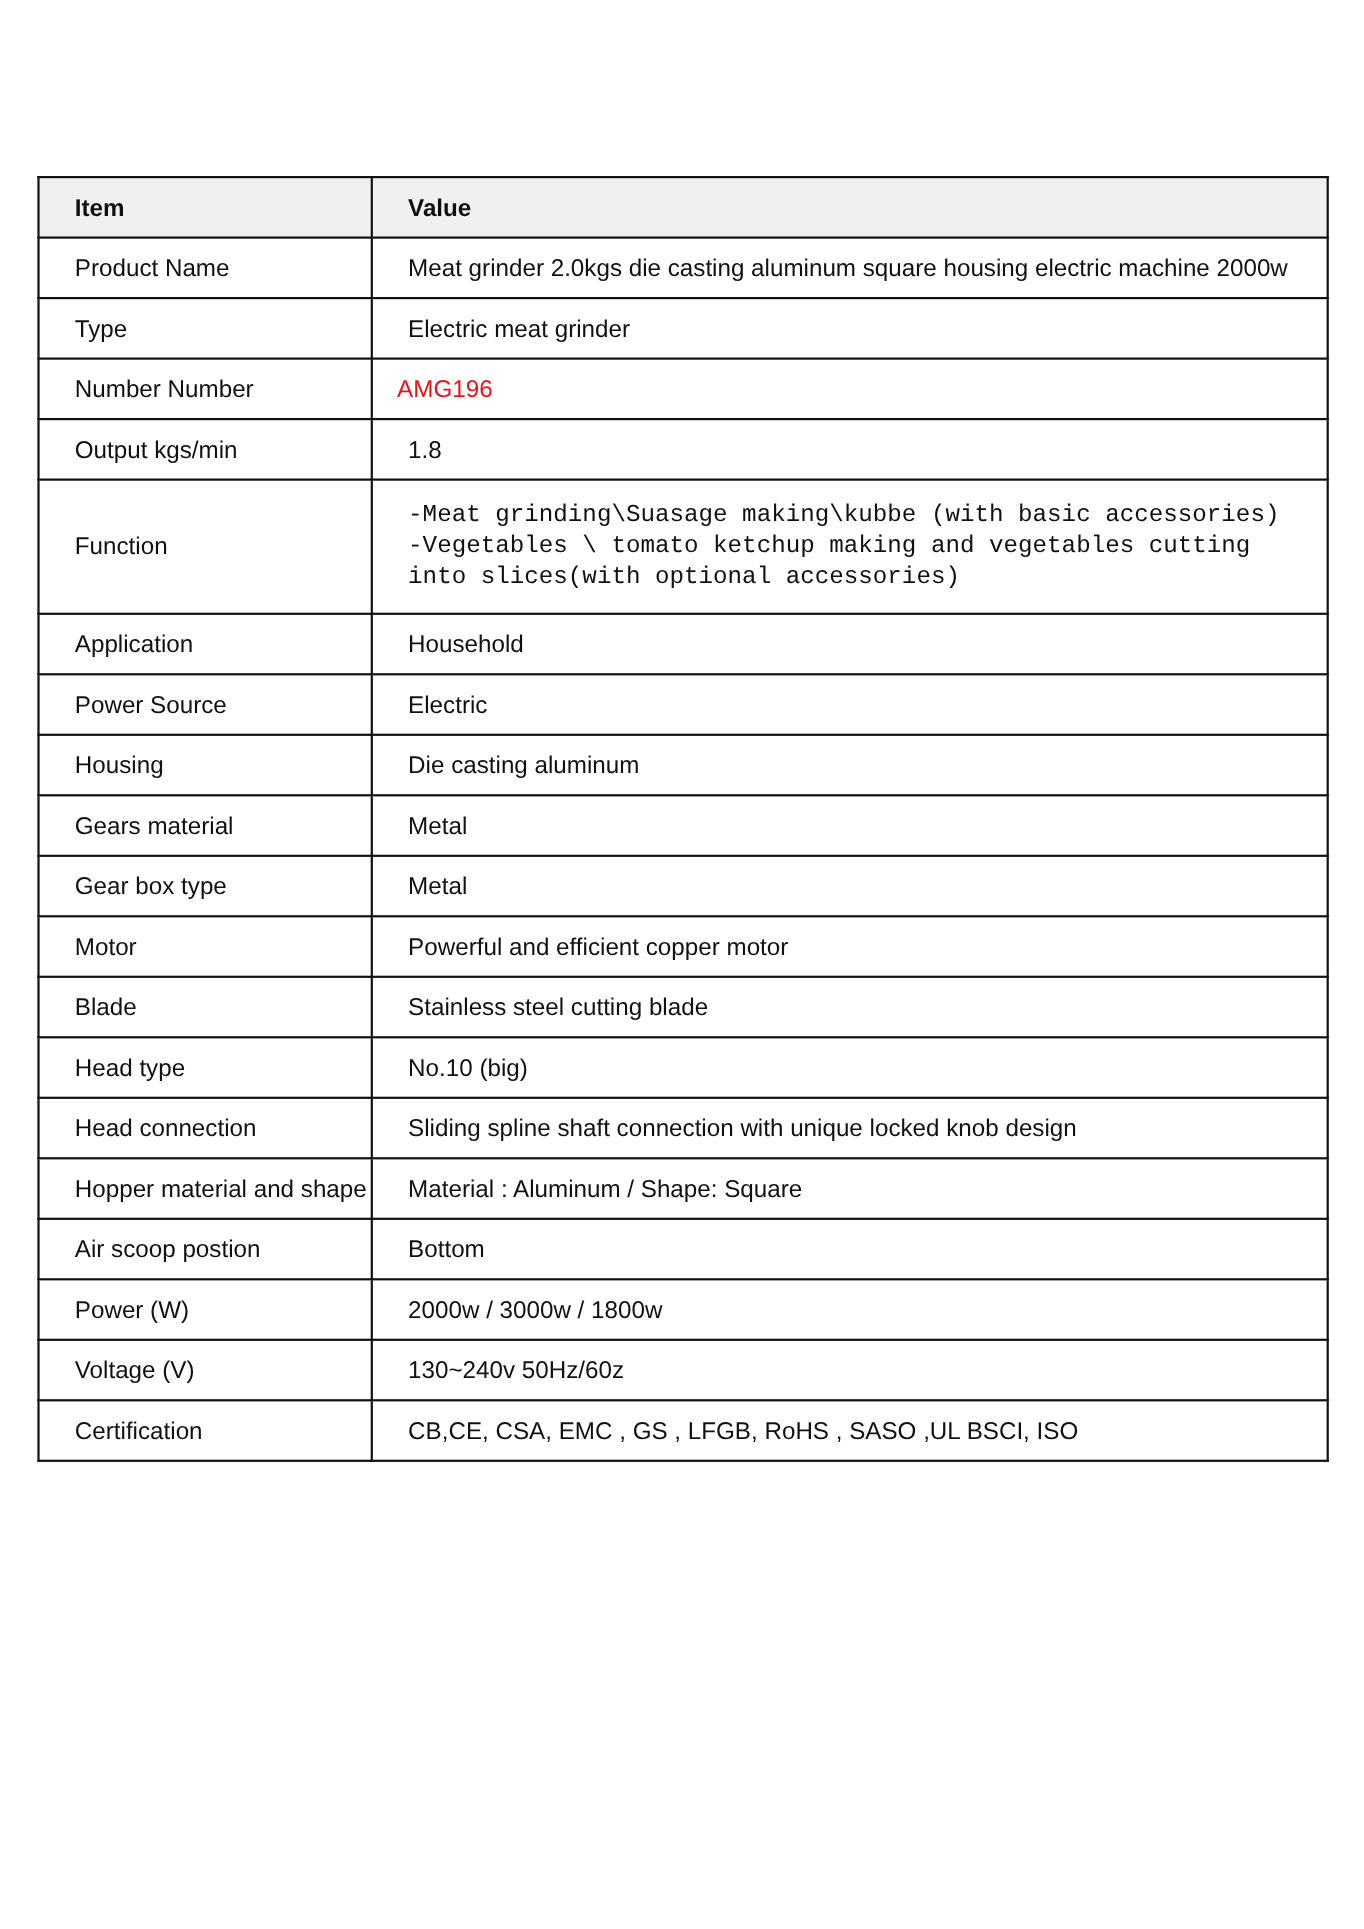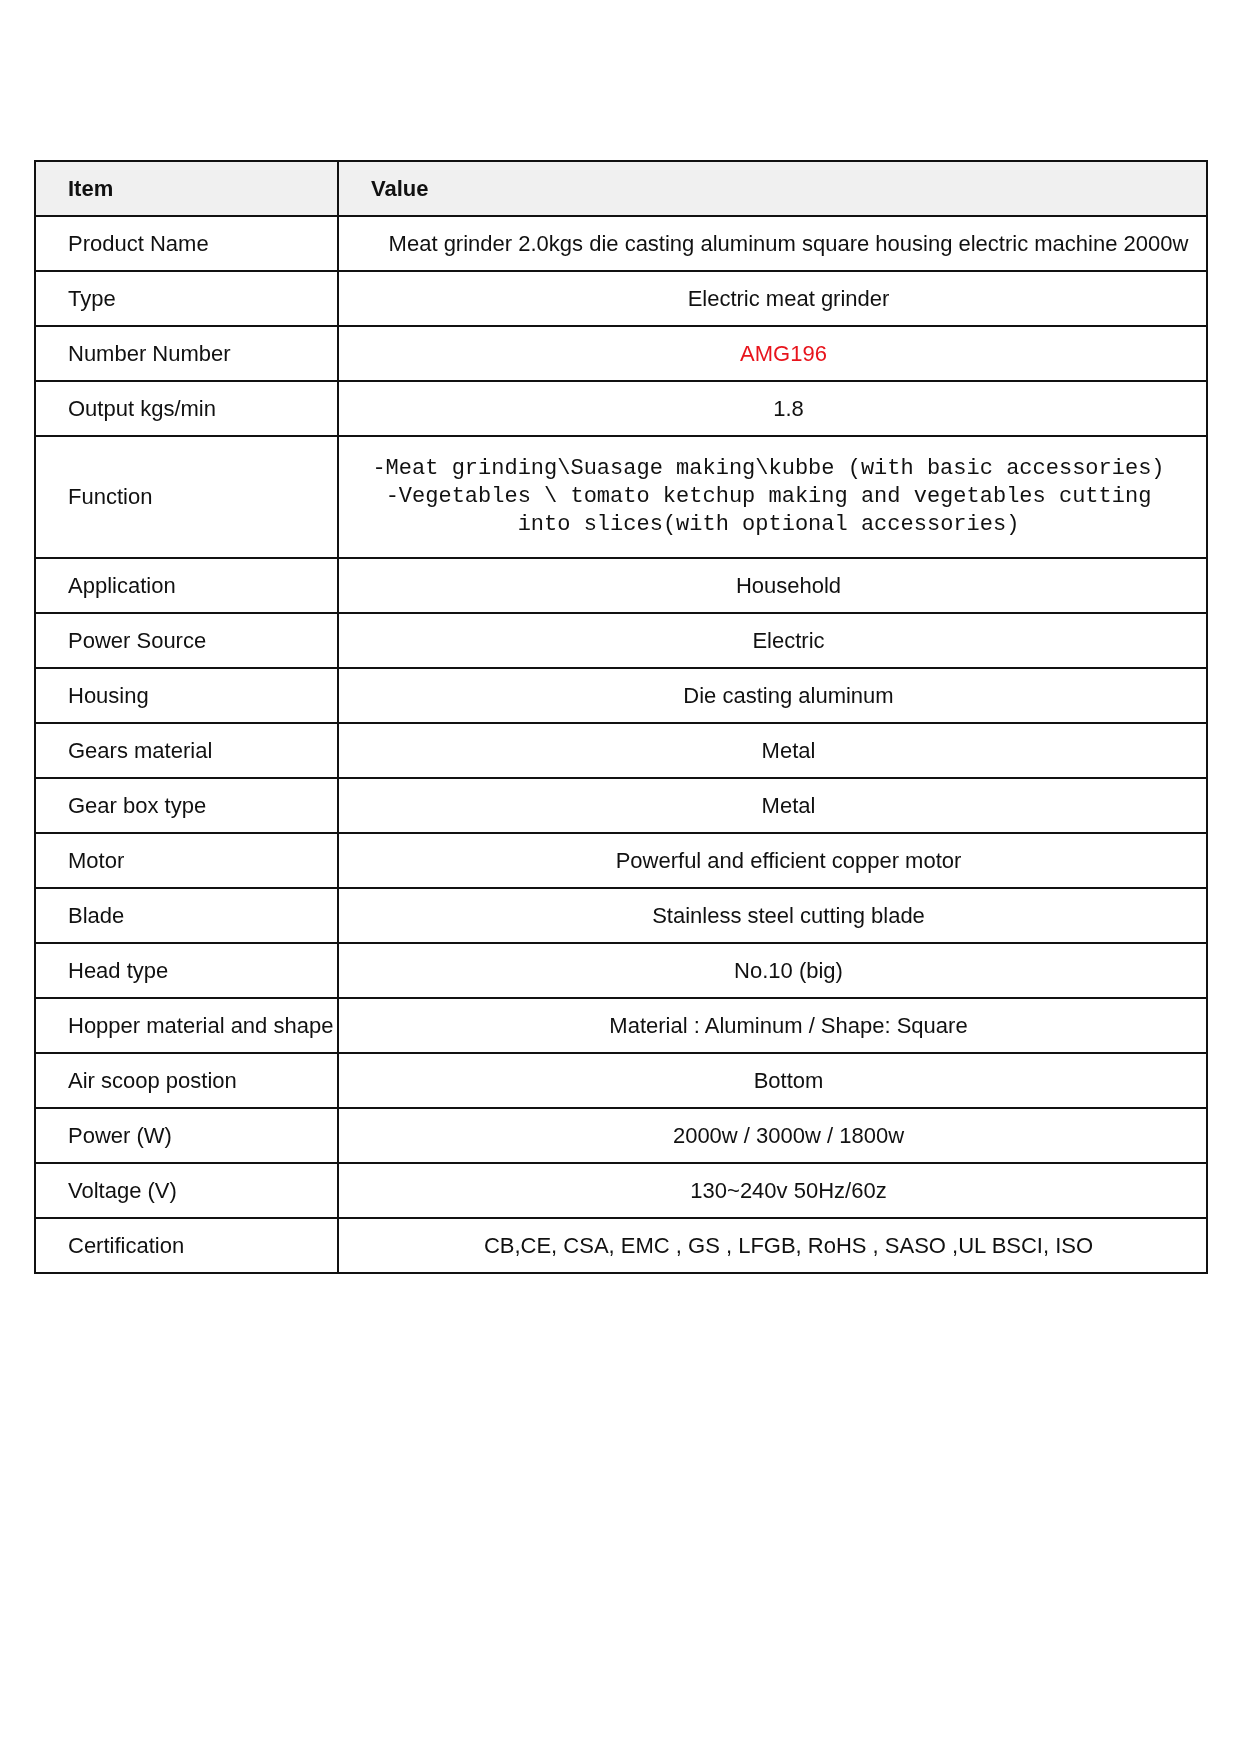--- a/index.html
+++ b/index.html
@@ -42,21 +42,21 @@
       background: #f0f0f0;
       font-weight: bold;
       height: 53px;
     }
     .spec-table td.multi {
       white-space: normal;
       height: 120px;
       padding-right: 40px;
       font-family: Liberation Mono, monospace;
     }
-    .spec-table td.val { text-overflow: clip; text-align: center; }
+    .spec-table td.val { text-overflow: clip; }
     .line { display: block; }
     .accent { color: #e8141c; }
   </style>
 </head>
 <body>
 
 <table class="spec-table">
   <colgroup>
       <col class="c1">
       <col class="c2">
@@ -117,20 +117,24 @@
     </tr>
     <tr>
       <td>Blade</td>
       <td class="val">Stainless steel cutting blade</td>
     </tr>
     <tr>
       <td>Head type</td>
       <td class="val">No.10 (big)</td>
     </tr>
     <tr>
+      <td>Head connection</td>
+      <td class="val">Sliding spline shaft connection with unique locked knob design</td>
+    </tr>
+    <tr>
       <td>Hopper material and shape</td>
       <td class="val">Material : Aluminum / Shape: Square</td>
     </tr>
     <tr>
       <td>Air scoop postion</td>
       <td class="val">Bottom</td>
     </tr>
     <tr>
       <td>Power (W)</td>
       <td class="val">2000w / 3000w / 1800w</td>

